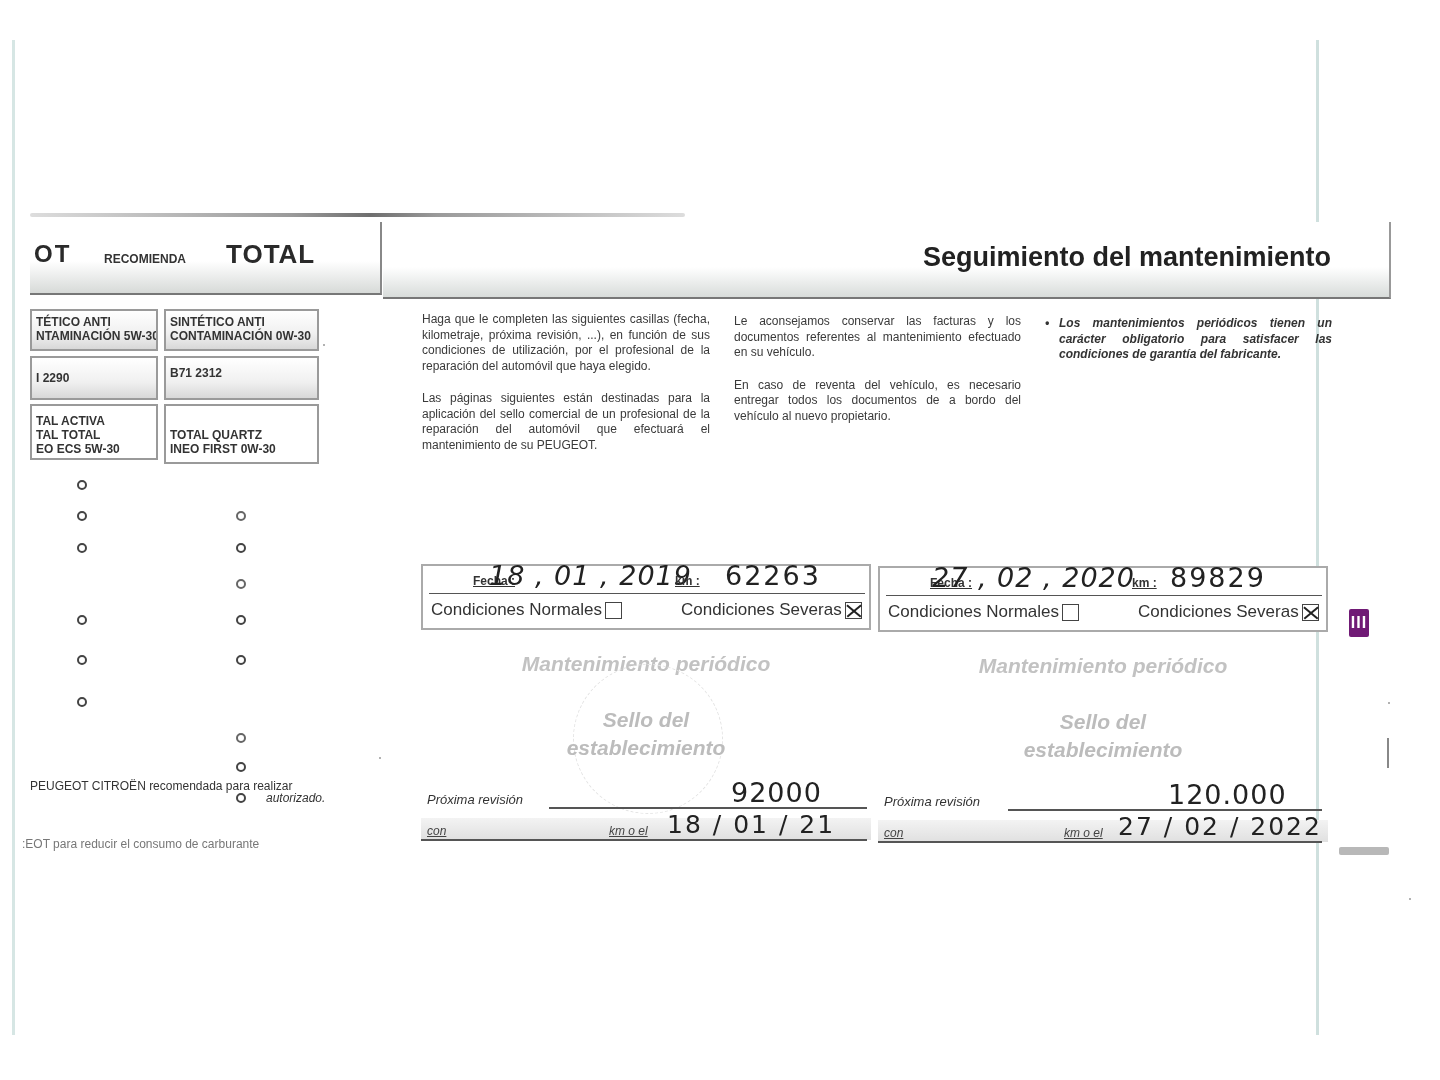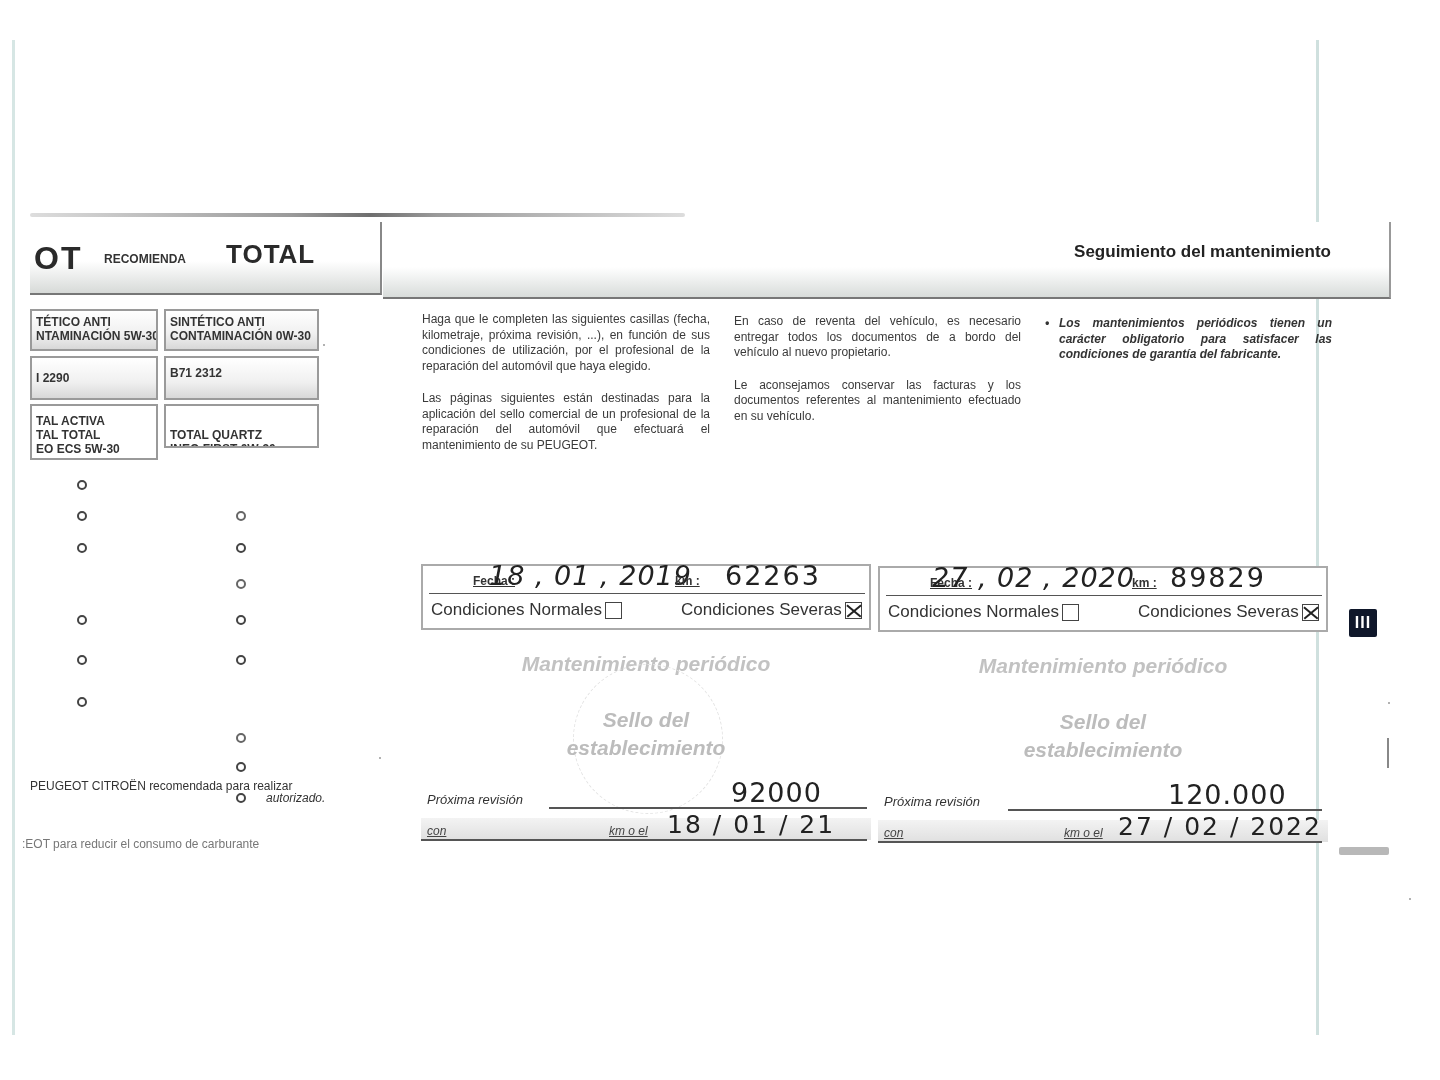--- a/index.html
+++ b/index.html
@@ -8,28 +8,28 @@
 
   .scan-edge-left { position: absolute; left: 12px; top: 40px; width: 3px; height: 995px; background: #d6e6e4; }
   .scan-fold-right { position: absolute; left: 1316px; top: 40px; width: 3px; height: 995px; background: #cfe0de; }
 
   .top-rule { position: absolute; left: 30px; top: 213px; width: 655px; height: 4px;
     background: linear-gradient(90deg, #ddd 0%, #9a9a9a 40%, #6e6e6e 52%, #9a9a9a 62%, #ddd 100%); border-radius: 2px; }
 
   
   .header-left { position: absolute; left: 30px; top: 222px; width: 352px; height: 73px;
     background: linear-gradient(180deg, #fff 0%, #fff 55%, #d7dad8 100%); border-bottom: 2px solid #777; border-right: 2px solid #888; }
-  .brand-ot { position: absolute; left: 4px; top: 18px; font-size: 32px; font-weight: bold; letter-spacing: 2px; color: #2a2a2a; }
+  .brand-ot { position: absolute; left: 4px; top: 18px; font-size: 24px; font-weight: bold; letter-spacing: 2px; color: #2a2a2a; }
   .brand-rec { position: absolute; left: 74px; top: 30px; font-size: 12px; font-weight: bold; color: #333; }
   .brand-total { position: absolute; left: 196px; top: 17px; font-size: 26px; font-weight: bold; letter-spacing: 1px; color: #2a2a2a; font-variant: small-caps; }
 
   
   .header-right { position: absolute; left: 383px; top: 222px; width: 1008px; height: 77px;
     background: linear-gradient(180deg, #fff 0%, #fff 60%, #d8dcda 100%); border-bottom: 2px solid #777; border-right: 2px solid #999; }
-  .page-title { position: absolute; right: 58px; top: 20px; font-size: 17px; font-weight: bold; color: #222; }
+  .page-title { position: absolute; right: 58px; top: 20px; font-size: 27px; font-weight: bold; color: #222; }
 
   
   .oil-cell { position: absolute; border: 2px solid #9a9a9a; background: linear-gradient(180deg, #fff 0%, #f0f0f0 60%, #d8d8d8 100%);
     font-size: 12px; font-weight: bold; color: #333; padding: 4px 4px; line-height: 14px; overflow: hidden; white-space: nowrap; }
   .oil-cell.white { background: #fff; }
   .oil-cell .ln { display: block; }
 
   .dot { position: absolute; width: 10px; height: 10px; border: 2px solid #444; border-radius: 50%; }
 
   .left-foot { position: absolute; font-size: 12px; color: #333; white-space: nowrap; }
@@ -62,21 +62,21 @@
 
   .prox-label { position: absolute; left: 6px; font-size: 13px; font-style: italic; color: #333; }
   .prox-line { position: absolute; height: 1.5px; background: #555; }
   .prox-val { position: absolute; font-family: "DejaVu Sans", sans-serif; font-size: 27px; color: #222; letter-spacing: 1px; white-space: nowrap; }
   .con-band { position: absolute; left: 0; width: 450px; height: 22px; background: linear-gradient(180deg, #f3f3f3, #e0e0e0); }
   .con-label { position: absolute; left: 6px; font-size: 12px; font-style: italic; color: #444; text-decoration: underline; }
   .kmoel-label { position: absolute; font-size: 12px; font-style: italic; color: #444; text-decoration: underline; }
   .con-val { position: absolute; font-family: "DejaVu Sans", sans-serif; font-size: 25px; color: #222; letter-spacing: 2px; white-space: nowrap; }
 
   
-  .section-tab { position: absolute; left: 1349px; top: 609px; width: 28px; height: 28px; background: #0f172a; border-radius: 2px;
+  .section-tab { position: absolute; left: 1349px; top: 609px; width: 20px; height: 28px; background: #701a75; border-radius: 2px;
     color: #fff; font-size: 16px; font-weight: bold; text-align: center; line-height: 28px; letter-spacing: 1px; }
   .edge-mark { position: absolute; left: 1387px; top: 738px; width: 2px; height: 30px; background: #888; }
   .edge-bar { position: absolute; left: 1339px; top: 847px; width: 50px; height: 8px; background: #b8b8b8; border-radius: 2px; }
   .speck { position: absolute; width: 2px; height: 2px; background: #999; border-radius: 50%; }
 </style>
 </head>
 <body>
 
 <div class="scan-edge-left"></div>
 <div class="scan-fold-right"></div>
@@ -105,21 +105,21 @@
     <span class="ln">I 2290</span>
   </div>
   <div class="oil-cell" style="left:164px;top:356px;width:155px;height:44px;padding-top:8px;">
     <span class="ln">B71 2312</span>
   </div>
   <div class="oil-cell white" style="left:30px;top:404px;width:128px;height:56px;padding-top:8px;">
     <span class="ln">TAL ACTIVA</span>
     <span class="ln">TAL TOTAL</span>
     <span class="ln">EO ECS 5W-30</span>
   </div>
-  <div class="oil-cell white" style="left:164px;top:404px;width:155px;height:44px;padding-top:22px;">
+  <div class="oil-cell white" style="left:164px;top:404px;width:155px;height:60px;padding-top:22px;">
     <span class="ln">TOTAL QUARTZ</span>
     <span class="ln">INEO FIRST 0W-30</span>
   </div>
 </div>
 
 <div>
   <span class="dot" style="left:77px;top:480px;"></span>
   <span class="dot" style="left:77px;top:511px;"></span>
   <span class="dot" style="left:77px;top:543px;"></span>
   <span class="dot" style="left:77px;top:615px;"></span>
@@ -139,22 +139,22 @@
 
 <span class="left-foot italic" style="left:249px;top:791px;">autorizado.</span>
 <span class="left-foot" style="left:30px;top:779px;">PEUGEOT CITROËN recomendada para realizar</span>
 <span class="left-foot faded" style="left:22px;top:837px;">:EOT para reducir el consumo de carburante</span>
 
 <div class="para" style="left:422px;top:312px;width:288px;">
   <p>Haga que le completen las siguientes casillas (fecha, kilometraje, próxima revisión, ...), en función de sus condiciones de utilización, por el profesional de la reparación del automóvil que haya elegido.</p>
   <p>Las páginas siguientes están destinadas para la aplicación del sello comercial de un profesional de la reparación del automóvil que efectuará el mantenimiento de su PEUGEOT.</p>
 </div>
 <div class="para" style="left:734px;top:314px;width:287px;">
+  <p>Le aconsejamos conservar las facturas y los documentos referentes al mantenimiento efectuado en su vehículo.</p>
   <p>En caso de reventa del vehículo, es necesario entregar todos los documentos de a bordo del vehículo al nuevo propietario.</p>
-  <p>Le aconsejamos conservar las facturas y los documentos referentes al mantenimiento efectuado en su vehículo.</p>
 </div>
 <div class="para warn" style="left:1059px;top:316px;width:273px;">
   <span class="bullet">•</span>
   <span>Los mantenimientos periódicos tienen un carácter obligatorio para satisfacer las condiciones de garantía del fabricante.</span>
 </div>
 
 <div class="record" style="left:421px;top:564px;">
   <div class="rec-box">
     <span class="fecha-label">Fecha :</span>
     <span class="fecha-val" style="left:66px;">18 , 01 , 2019</span>

